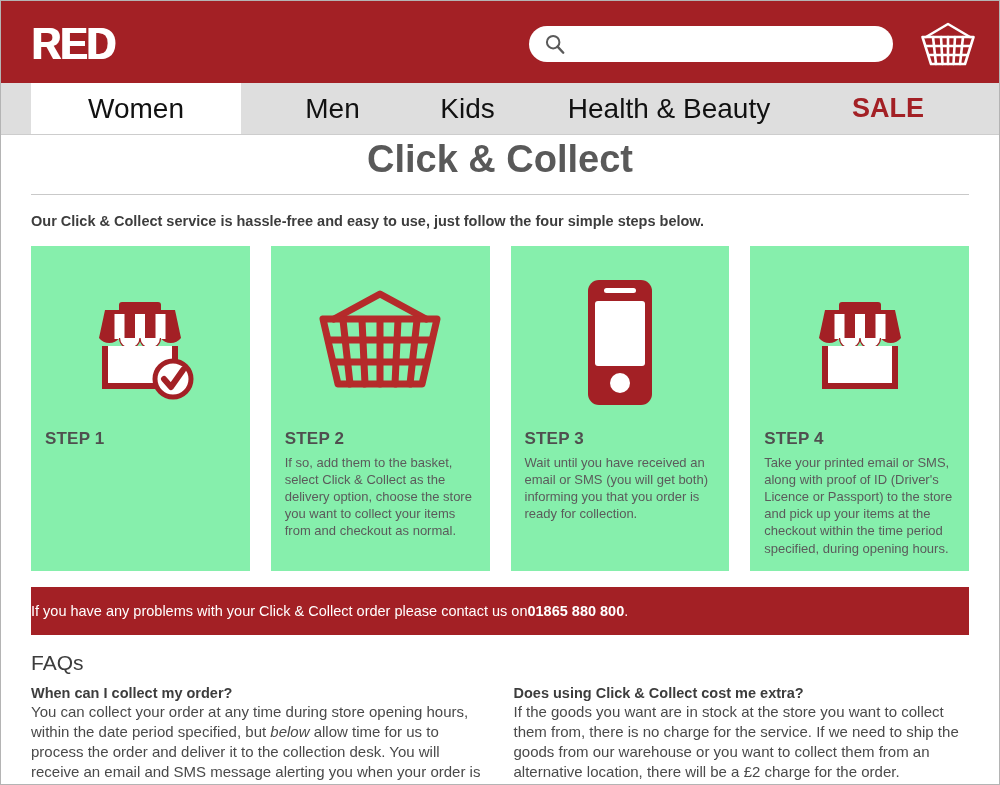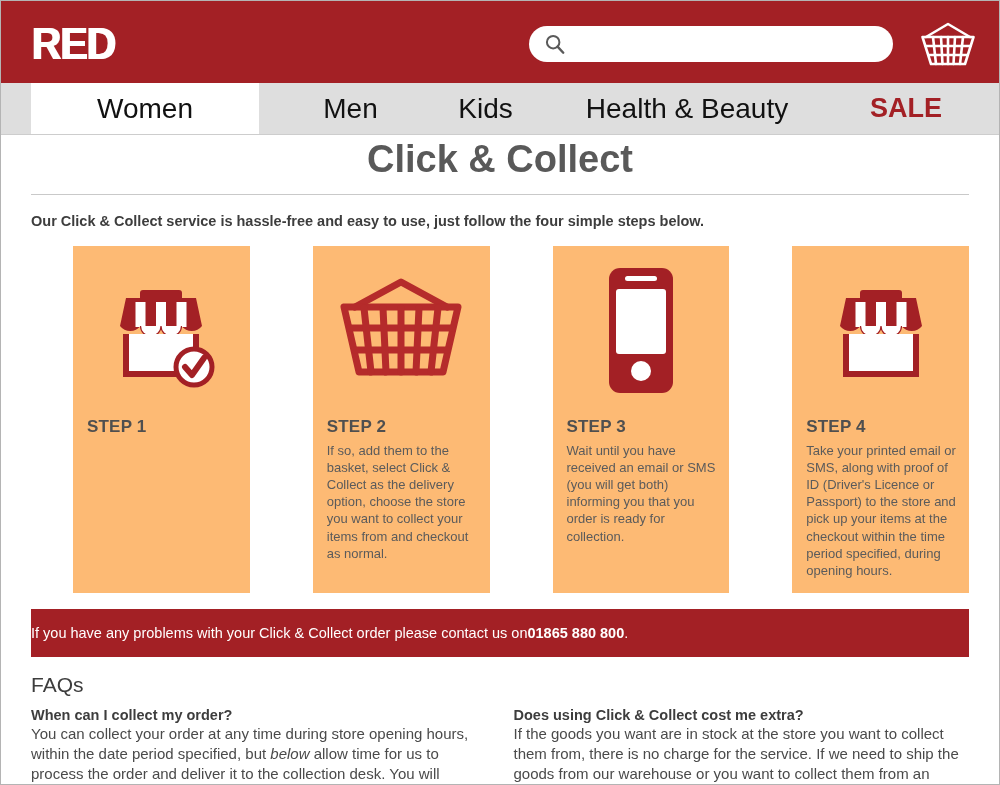--- a/index.html
+++ b/index.html
@@ -95,21 +95,21 @@
     white-space: nowrap;
   }
   .nav-item.active {
     background: #ffffff;
   }
   .nav-item.sale {
     color: #a32025;
     font-weight: bold;
     font-size: 27px;
   }
-  .nav-w { width: 228px; }
+  .nav-w { width: 210px; }
   .nav-m { width: 155px; margin-left: 14px; }
   .nav-k { width: 115px; }
   .nav-h { width: 288px; }
   .nav-s { width: 150px; }
 
   
   .title-area {
     padding-top: 4px;
   }
   .page-title {
@@ -132,25 +132,24 @@
   }
 
   
   .steps {
     display: flex;
     margin: 17px 30px 0 30px;
     gap: 21px;
   }
   .step-card {
     width: 220px;
-    background: #fdba74;
-    padding: 2px 12px 14px 12px;
+    background: #86efac;
+    padding: 14px 12px 14px 12px;
     display: flex;
     flex-direction: column;
-    margin-left: 42px;
   }
   .step-icon {
     height: 165px;
     display: flex;
     align-items: center;
     justify-content: center;
   }
   .step-title {
     font-size: 17px;
     font-weight: bold;

